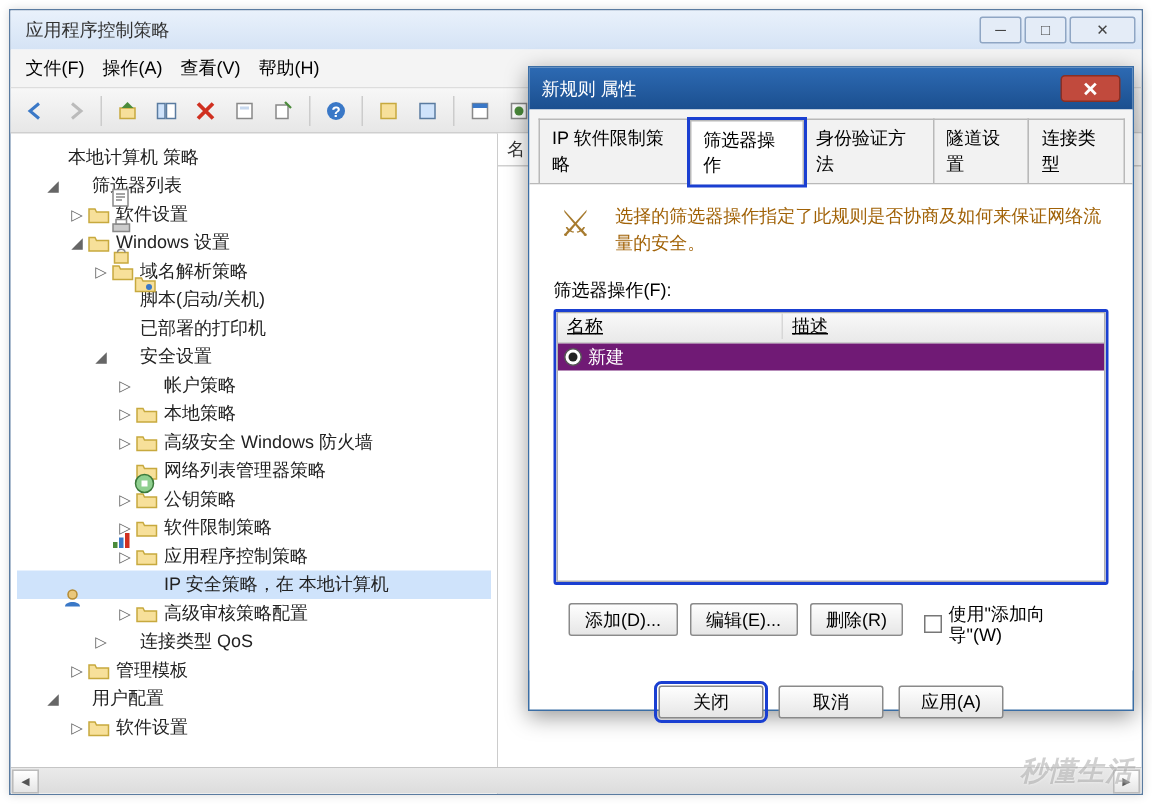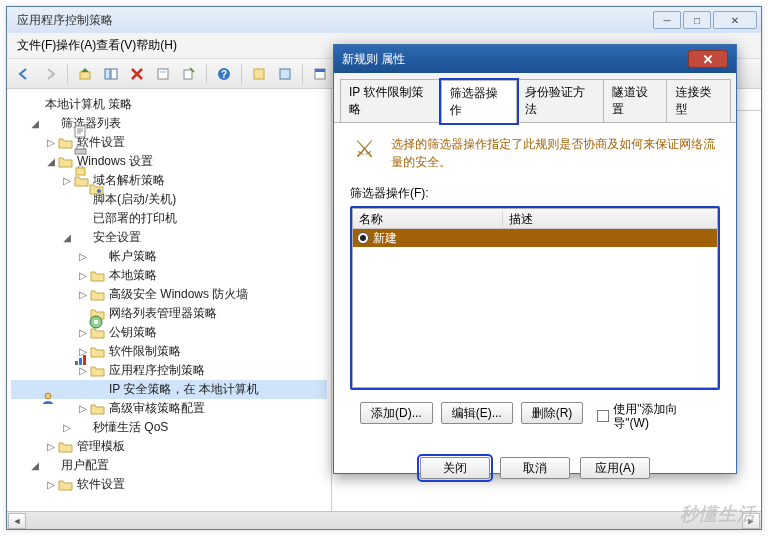--- a/index.html
+++ b/index.html
@@ -6,21 +6,21 @@
 body { background: #fff; width: 768px; height: 536px; overflow: hidden; position: relative; font-size: 12px; }
 
 
 .main-window { position: absolute; left: 6px; top: 6px; width: 756px; height: 524px; border: 1px solid #5a7ba0; background: #fff; box-shadow: 0 0 6px rgba(0,0,0,0.15); }
 .titlebar { height: 26px; background: linear-gradient(#e9f1fb, #d5e3f5); display: flex; align-items: center; padding: 0 4px; font-size: 12px; color: #333; }
 .titlebar-title { flex: 1; padding-left: 6px; }
 .win-btns { display: flex; gap: 2px; }
 .win-btn { width: 28px; height: 18px; border: 1px solid #8fa6c4; background: #e4ecf7; border-radius: 2px; display: flex; align-items: center; justify-content: center; font-size: 10px; color: #444; }
 .win-btn.close { width: 44px; background: #e4ecf7; }
 
-.menubar { display: flex; padding: 4px 10px; font-size: 12px; background: #f4f4f4; border-bottom: 1px solid #ddd; }
+.menubar { display: flex; gap: 12px; padding: 4px 10px; font-size: 12px; background: #f4f4f4; border-bottom: 1px solid #ddd; }
 .menubar span { cursor: default; }
 
 .toolbar { height: 30px; background: linear-gradient(#f7f7f7,#e7e7e7); border-bottom: 1px solid #cfcfcf; display: flex; align-items: center; padding: 0 6px; gap: 4px; }
 .tb-btn { width: 22px; height: 22px; display: flex; align-items: center; justify-content: center; border: 1px solid transparent; border-radius: 2px; }
 .tb-sep { width: 1px; height: 20px; background: #ccc; margin: 0 2px; }
 
 .content-area { display: flex; height: calc(100% - 26px - 26px - 30px); }
 .tree-pane { width: 325px; border-right: 1px solid #ccc; padding: 6px 4px; overflow: auto; background: #fff; }
 .right-pane { flex: 1; background: #fff; }
 
@@ -30,44 +30,44 @@
 .tree { font-size: 12px; color: #222; }
 .tree-row { display: flex; align-items: center; height: 19px; white-space: nowrap; }
 .tree-row .twisty { width: 12px; text-align: center; color: #666; cursor: default; font-size: 10px; }
 .tree-row .icon { width: 16px; height: 16px; margin-right: 4px; display: inline-flex; align-items: center; justify-content: center; }
 .tree-row.selected { background: #cfe3fb; }
 .indent-0{padding-left:2px}.indent-1{padding-left:18px}.indent-2{padding-left:34px}.indent-3{padding-left:50px}.indent-4{padding-left:66px}
 
 .folder-icon svg, .gen-icon svg { width: 15px; height: 13px; }
 
 
-.dialog { position: absolute; left: 333px; top: 44px; width: 404px; height: 430px; background: #fff; border: 1px solid #3b6ea5; box-shadow: 0 4px 14px rgba(0,0,0,0.4); }
+.dialog { position: absolute; left: 352px; top: 44px; width: 404px; height: 430px; background: #fff; border: 1px solid #3b6ea5; box-shadow: 0 4px 14px rgba(0,0,0,0.4); }
 .dialog-title { height: 28px; background: linear-gradient(#2d6ab3,#1b4f8f); color: #fff; display: flex; align-items: center; padding: 0 8px; font-size: 12px; }
 .dialog-title .ttl { flex: 1; }
 .dialog-close { width: 40px; height: 18px; background: #c14a3d; border: 1px solid #8a2f24; border-radius: 3px; color: #fff; display: flex; align-items: center; justify-content: center; font-size: 13px; font-weight: bold; }
 
 .tabs { display: flex; border-bottom: 1px solid #b9b9b9; padding: 6px 6px 0; gap: 0; background: #f4f4f4; }
 .tab { padding: 4px 8px; border: 1px solid #b9b9b9; border-bottom: none; background: #f2f2f2; font-size: 12px; margin-right: -1px; }
 .tab.active { background: #fff; position: relative; top: 1px; }
 .tab.highlight { outline: 2px solid #1a3fd1; outline-offset: 0; }
 
 .dialog-body { padding: 12px 16px; background: #fff; height: calc(100% - 28px - 32px - 44px); overflow: hidden; }
 .info-row { display: flex; gap: 12px; align-items: flex-start; margin-bottom: 14px; }
 .swords { font-size: 24px; color: #a77b2f; width: 34px; text-align: center; }
 .info-text { font-size: 12px; line-height: 1.5; color: #a16207; }
 
 .group-label { font-size: 12px; margin: 4px 0 4px; }
 .highlight-box { border: 2px solid #1a3fd1; border-radius: 2px; padding: 0; }
 
 .listview { border: 1px solid #b0b0b0; height: 180px; background: #fff; }
-.lv-head { display: flex; background: linear-gradient(#f8f8f8,#e9e9e9); border-bottom: 1px solid #ccc; height: 20px; align-items: flex-end; font-size: 12px; }
+.lv-head { display: flex; background: linear-gradient(#f8f8f8,#e9e9e9); border-bottom: 1px solid #ccc; height: 20px; align-items: flex-start; font-size: 12px; text-decoration: underline; }
 .lv-col1 { width: 150px; padding-left: 6px; border-right: 1px solid #d7d7d7; }
 .lv-col2 { flex: 1; padding-left: 6px; }
 .lv-row { display: flex; align-items: center; height: 18px; font-size: 12px; }
-.lv-row.selected { background: #a16207; color: #fff; }
+.lv-row.selected { background: #701a75; color: #fff; }
 .radio { width: 12px; height: 12px; border: 1px solid #555; border-radius: 50%; margin: 0 4px; display: inline-flex; align-items: center; justify-content: center; background: #fff; }
 .radio .dot { width: 6px; height: 6px; background: #222; border-radius: 50%; }
 
 .dlg-actions { display: flex; align-items: flex-start; gap: 8px; padding: 6px 10px; margin-top: 6px; }
 .btn { height: 22px; min-width: 70px; padding: 0 10px; border: 1px solid #8a8a8a; background: linear-gradient(#fefefe,#e6e6e6); font-size: 12px; border-radius: 2px; cursor: default; }
 .btn.small { min-width: 62px; }
 .chk { display: flex; align-items: center; gap: 4px; font-size: 12px; margin-left: 6px; }
 .chkbox { width: 12px; height: 12px; border: 1px solid #777; background: #fff; }
 
 .dlg-footer { display: flex; gap: 10px; justify-content: center; padding: 10px 16px; border-top: 0; }
@@ -338,21 +338,21 @@
           </div>
         <div class="tree-row indent-3">
             <span class="twisty">▷</span>
             <span class="icon">
               <svg>
                 <rect x="2" y="8" width="3" height="4" fill="#4b8b3b"></rect>
                 <rect x="6" y="5" width="3" height="7" fill="#3a78c7"></rect>
                 <rect x="10" y="2" width="3" height="10" fill="#d03020"></rect>
               </svg>
             </span>
-            <span>秒懂生活 QoS</span>
+            <span>连接类型 QoS</span>
           </div>
         <div class="tree-row indent-2">
             <span class="twisty">▷</span>
             <span class="icon folder-icon">
               <svg>
                 <path d="M1 3 L5 3 L6 5 L14 5 L14 12 L1 12 Z" fill="#f7e09a" stroke="#c7a93e"></path>
               </svg>
             </span>
             <span>管理模板</span>
           </div>

